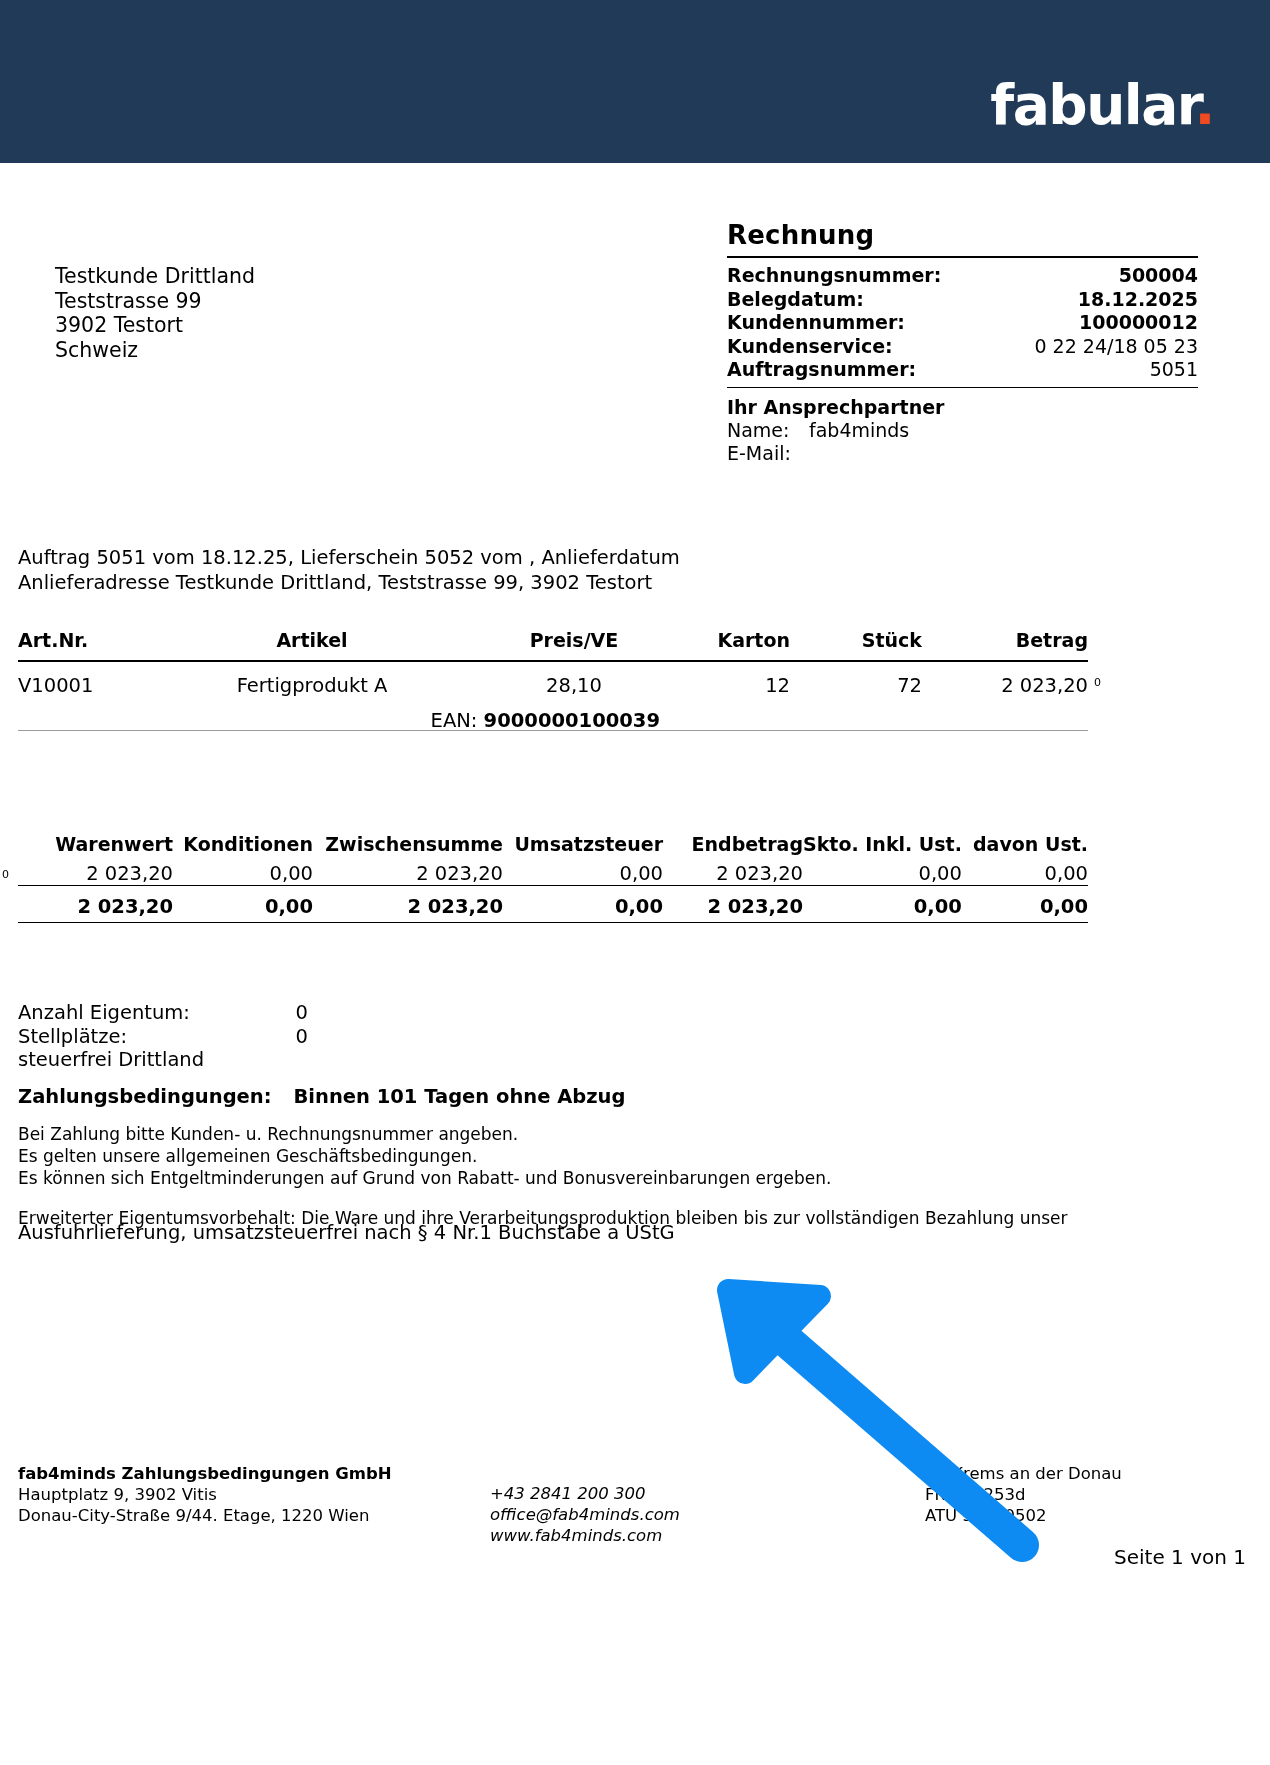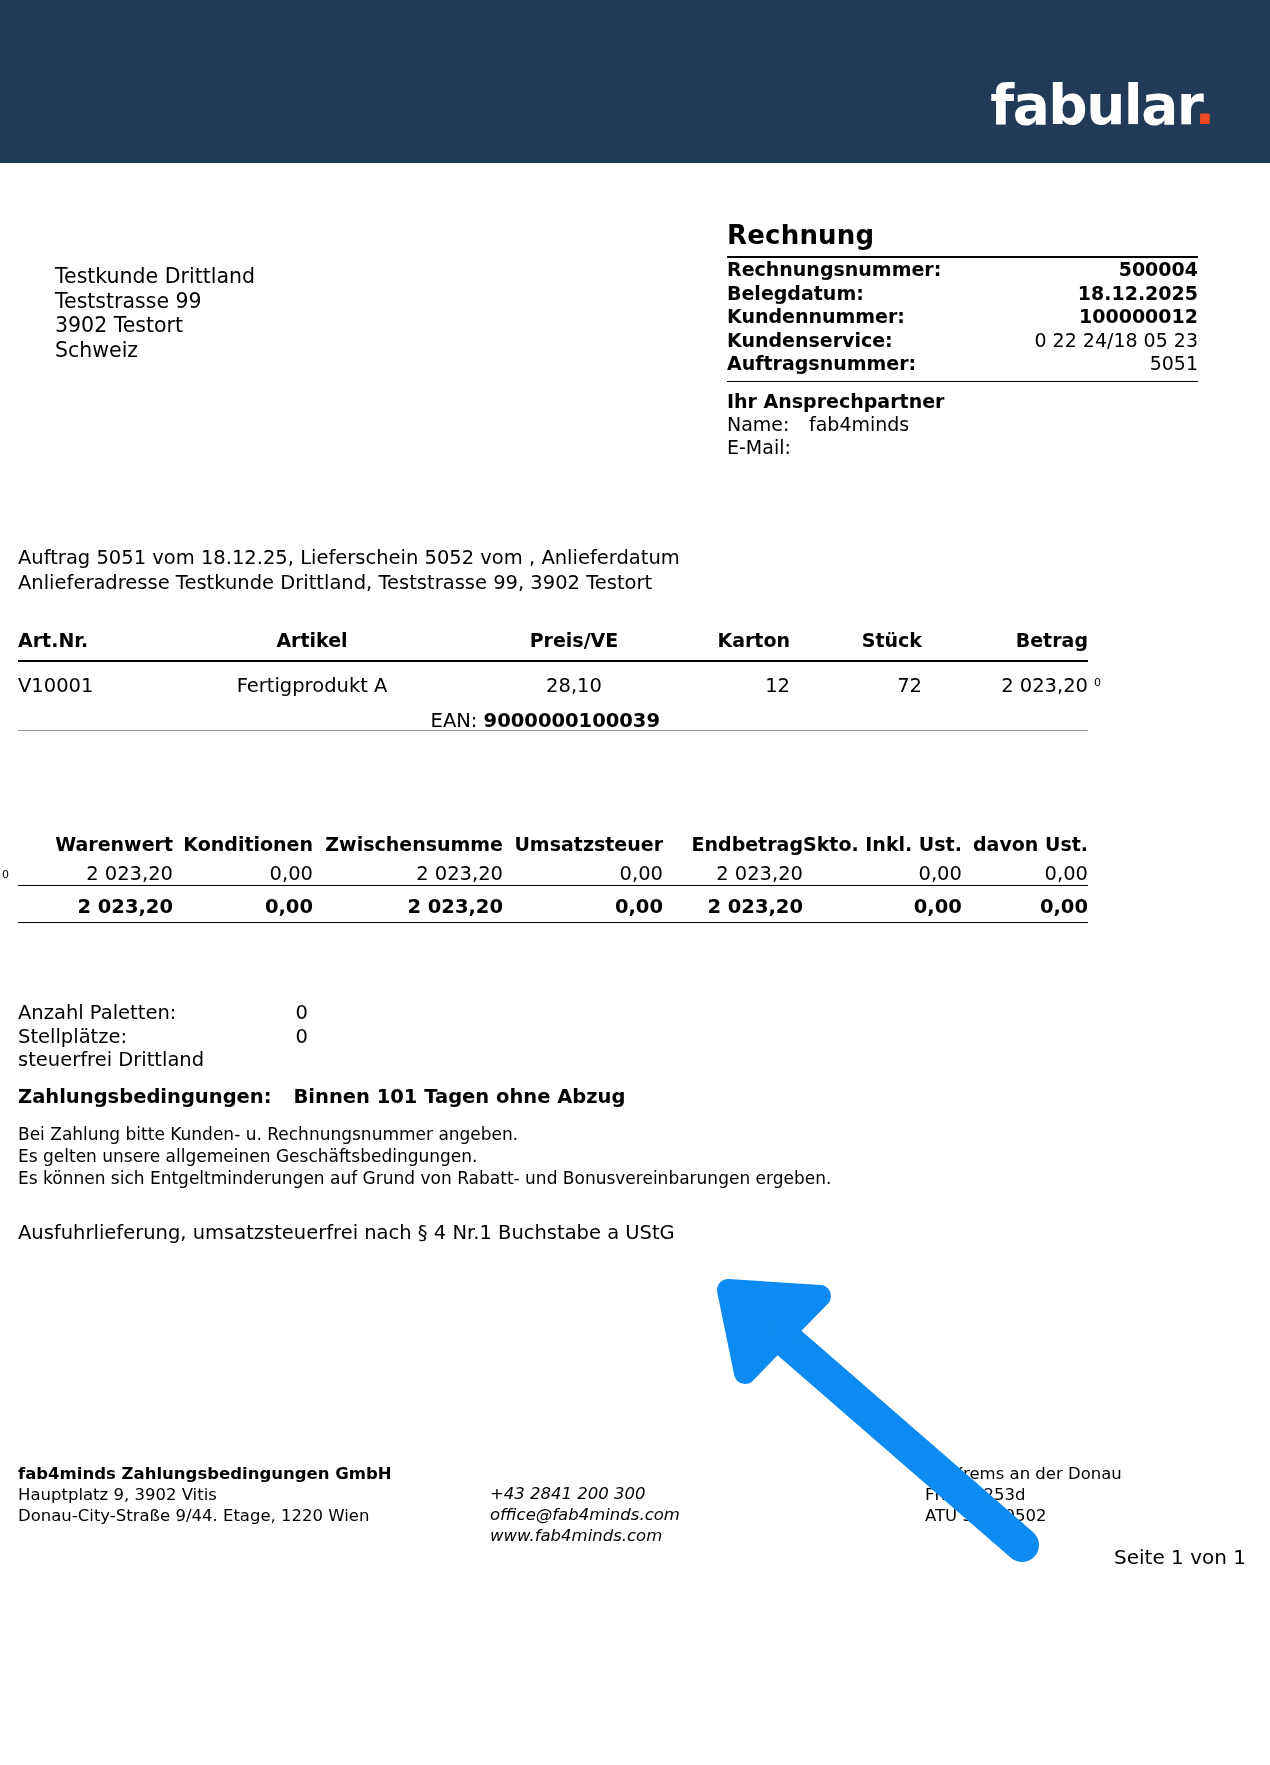--- a/index.html
+++ b/index.html
@@ -81,21 +81,21 @@
     width: 471px;
   }
   .meta-title {
     font-size: 26px;
     font-weight: 700;
     letter-spacing: 0.2px;
     padding-bottom: 6px;
   }
   .rule-thick { border-bottom: 2.2px solid #000; }
   .rule-thin  { border-bottom: 1.4px solid #000; }
-  .meta-rows { padding-bottom: 5px; }
+  .meta-rows { padding-top: 6px; padding-bottom: 5px; }
   .meta-row {
     display: flex;
     justify-content: space-between;
     font-size: 19px;
     line-height: 23.6px;
     white-space: nowrap;
   }
   .meta-row .k { font-weight: 700; }
   .meta-row .v { font-weight: 700; text-align: right; }
   .meta-row .v.normal { font-weight: 400; }
@@ -401,41 +401,42 @@
         </tr>
         <tr class="sum-rule-bottom">
             <td colspan="7"></td>
           </tr>
       </tbody>
     </table>
   </div>
 
   <div class="pallets">
     <div class="prow">
-      <span class="plabel">Anzahl Paletten:</span>
+      <span class="plabel">Anzahl Eigentum:</span>
       <span class="pval">0</span>
     </div>
     <div class="prow">
       <span class="plabel">Stellplätze:</span>
       <span class="pval">0</span>
     </div>
     <div>steuerfrei Drittland</div>
   </div>
 
   <div class="terms">
     <span>Zahlungsbedingungen:</span><span class="tval">Binnen 101 Tagen ohne Abzug</span>
   </div>
 
   <div class="legal">
     <div class="blk">
       <div>Bei Zahlung bitte Kunden- u. Rechnungsnummer angeben.</div>
       <div>Es gelten unsere allgemeinen Geschäftsbedingungen.</div>
       <div>Es können sich Entgeltminderungen auf Grund von Rabatt- und Bonusvereinbarungen ergeben.</div>
     </div>
     <div class="blk">
+      <div>Erweiterter Eigentumsvorbehalt: Die Ware und ihre Verarbeitungsproduktion bleiben bis zur vollständigen Bezahlung unser</div>
     </div>
   </div>
 
   <div class="tax-note">Ausfuhrlieferung, umsatzsteuerfrei nach § 4 Nr.1 Buchstabe a UStG</div>
 
   <div class="footer">
     <div class="fcol left">
       <div><b>fab4minds Zahlungsbedingungen GmbH</b></div>
       <div>Hauptplatz 9, 3902 Vitis</div>
       <div>Donau-City-Straße 9/44. Etage, 1220 Wien</div>

